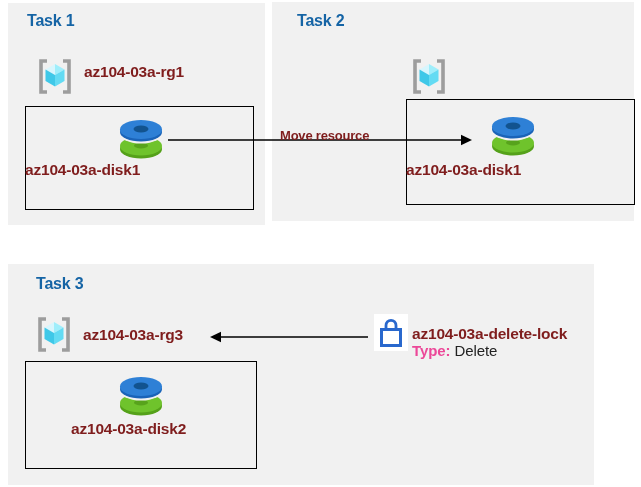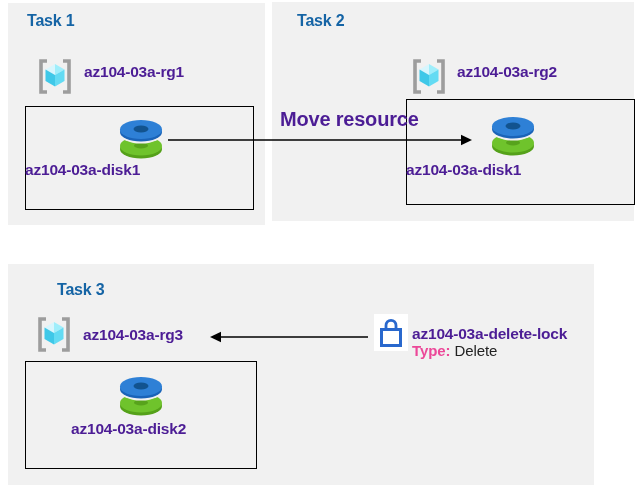--- a/index.html
+++ b/index.html
@@ -9,21 +9,21 @@
   }
   .panel{position:absolute;background:#f1f1f1;}
   .panel-task1{left:8px;top:3px;width:257px;height:222px;}
   .panel-task2{left:272px;top:2px;width:362px;height:219px;}
   .panel-task3{left:8px;top:264px;width:586px;height:221px;}
   .task-heading{
     position:absolute;font-size:16px;font-weight:700;color:#1564a5;letter-spacing:-0.2px;
   }
   .rg-icon{position:absolute;width:40px;height:43px;}
   .rg-label,.res-label,.move-label,.lock-name{
-    position:absolute;font-size:15.5px;font-weight:700;color:#4c1d95;letter-spacing:-0.2px;white-space:nowrap;
+    position:absolute;font-size:15.5px;font-weight:700;color:#7f1d1d;letter-spacing:-0.2px;white-space:nowrap;
   }
   .resource-box{position:absolute;border:1.5px solid #000;background:transparent;}
   .disk-icon{position:absolute;width:46px;height:42px;}
   .res-label{}
   .overlay{position:absolute;left:0;top:0;width:641px;height:487px;pointer-events:none;}
   .lock-backing{position:absolute;left:374px;top:314px;width:34px;height:37px;background:#ffffff;}
   .lock-backing svg{position:absolute;left:0;top:0;}
   .lock-type-line{
     position:absolute;left:412px;top:342px;font-size:15px;color:#222;letter-spacing:-0.1px;white-space:nowrap;
   }
@@ -33,41 +33,40 @@
 <body>
 
 <div class="stage">
 
   <div class="panel panel-task1"></div>
   <div class="panel panel-task2"></div>
   <div class="panel panel-task3"></div>
 
   <div class="task-heading" style="left:27px;top:12px;">Task 1</div>
   <div class="task-heading" style="left:297px;top:12px;">Task 2</div>
-  <div class="task-heading" style="left:36px;top:281px;margin-left:21px;">Task 3</div>
+  <div class="task-heading" style="left:36px;top:275px;">Task 3</div>
 
   <svg class="rg-icon" style="left:35px;top:55px;" viewBox="0 0 40 43">
     <path d="M12 6 H6 V37 H12" fill="none" stroke="#9d9d9d" stroke-width="3.6"></path>
     <path d="M28 6 H34 V37 H28" fill="none" stroke="#9d9d9d" stroke-width="3.6"></path>
     <polygon points="20,9 10.5,14.5 20,20" fill="#d8f6fd"></polygon>
     <polygon points="20,9 29.5,14.5 20,20" fill="#9feefb"></polygon>
     <polygon points="10.5,14.5 20,20 20,31.5 10.5,26" fill="#3fc8e8"></polygon>
     <polygon points="29.5,14.5 20,20 20,31.5 29.5,26" fill="#63dbf3"></polygon>
   </svg>
   <div class="rg-label" style="left:84px;top:63px;">az104-03a-rg1</div>
 
   <svg class="rg-icon" style="left:409px;top:55px;" viewBox="0 0 40 43">
     <path d="M12 6 H6 V37 H12" fill="none" stroke="#9d9d9d" stroke-width="3.6"></path>
     <path d="M28 6 H34 V37 H28" fill="none" stroke="#9d9d9d" stroke-width="3.6"></path>
     <polygon points="20,9 10.5,14.5 20,20" fill="#d8f6fd"></polygon>
     <polygon points="20,9 29.5,14.5 20,20" fill="#9feefb"></polygon>
     <polygon points="10.5,14.5 20,20 20,31.5 10.5,26" fill="#3fc8e8"></polygon>
     <polygon points="29.5,14.5 20,20 20,31.5 29.5,26" fill="#63dbf3"></polygon>
   </svg>
-  <div class="rg-label" style="left:457px;top:63px;">az104-03a-rg2</div>
 
   <svg class="rg-icon" style="left:34px;top:313px;" viewBox="0 0 40 43">
     <path d="M12 6 H6 V37 H12" fill="none" stroke="#9d9d9d" stroke-width="3.6"></path>
     <path d="M28 6 H34 V37 H28" fill="none" stroke="#9d9d9d" stroke-width="3.6"></path>
     <polygon points="20,9 10.5,14.5 20,20" fill="#d8f6fd"></polygon>
     <polygon points="20,9 29.5,14.5 20,20" fill="#9feefb"></polygon>
     <polygon points="10.5,14.5 20,20 20,31.5 10.5,26" fill="#3fc8e8"></polygon>
     <polygon points="29.5,14.5 20,20 20,31.5 29.5,26" fill="#63dbf3"></polygon>
   </svg>
   <div class="rg-label" style="left:83px;top:326px;">az104-03a-rg3</div>
@@ -113,21 +112,21 @@
     <g>
       <line x1="168" y1="140" x2="462" y2="140" stroke="#000" stroke-width="1.6"></line>
       <polygon points="472,140 461,134.8 461,145.2" fill="#000"></polygon>
     </g>
     <g>
       <line x1="368" y1="337" x2="220" y2="337" stroke="#000" stroke-width="1.6"></line>
       <polygon points="210,337 221,331.8 221,342.2" fill="#000"></polygon>
     </g>
   </svg>
 
-  <div class="move-label" style="left:280px;top:108px;font-size:20px;">Move resource</div>
+  <div class="move-label" style="left:280px;top:128px;font-size:13px;">Move resource</div>
 
   <div class="lock-backing">
     <svg width="34" height="37" viewBox="0 0 34 37">
       <path d="M12 16 V11.5 a5 5.2 0 0 1 10 0 V16" fill="none" stroke="#2968cd" stroke-width="2.8"></path>
       <rect x="7.5" y="15.5" width="19" height="16" fill="#ffffff" stroke="#2968cd" stroke-width="3"></rect>
     </svg>
   </div>
 
   <div class="lock-name" style="left:412px;top:325px;">az104-03a-delete-lock</div>
   <div class="lock-type-line">

